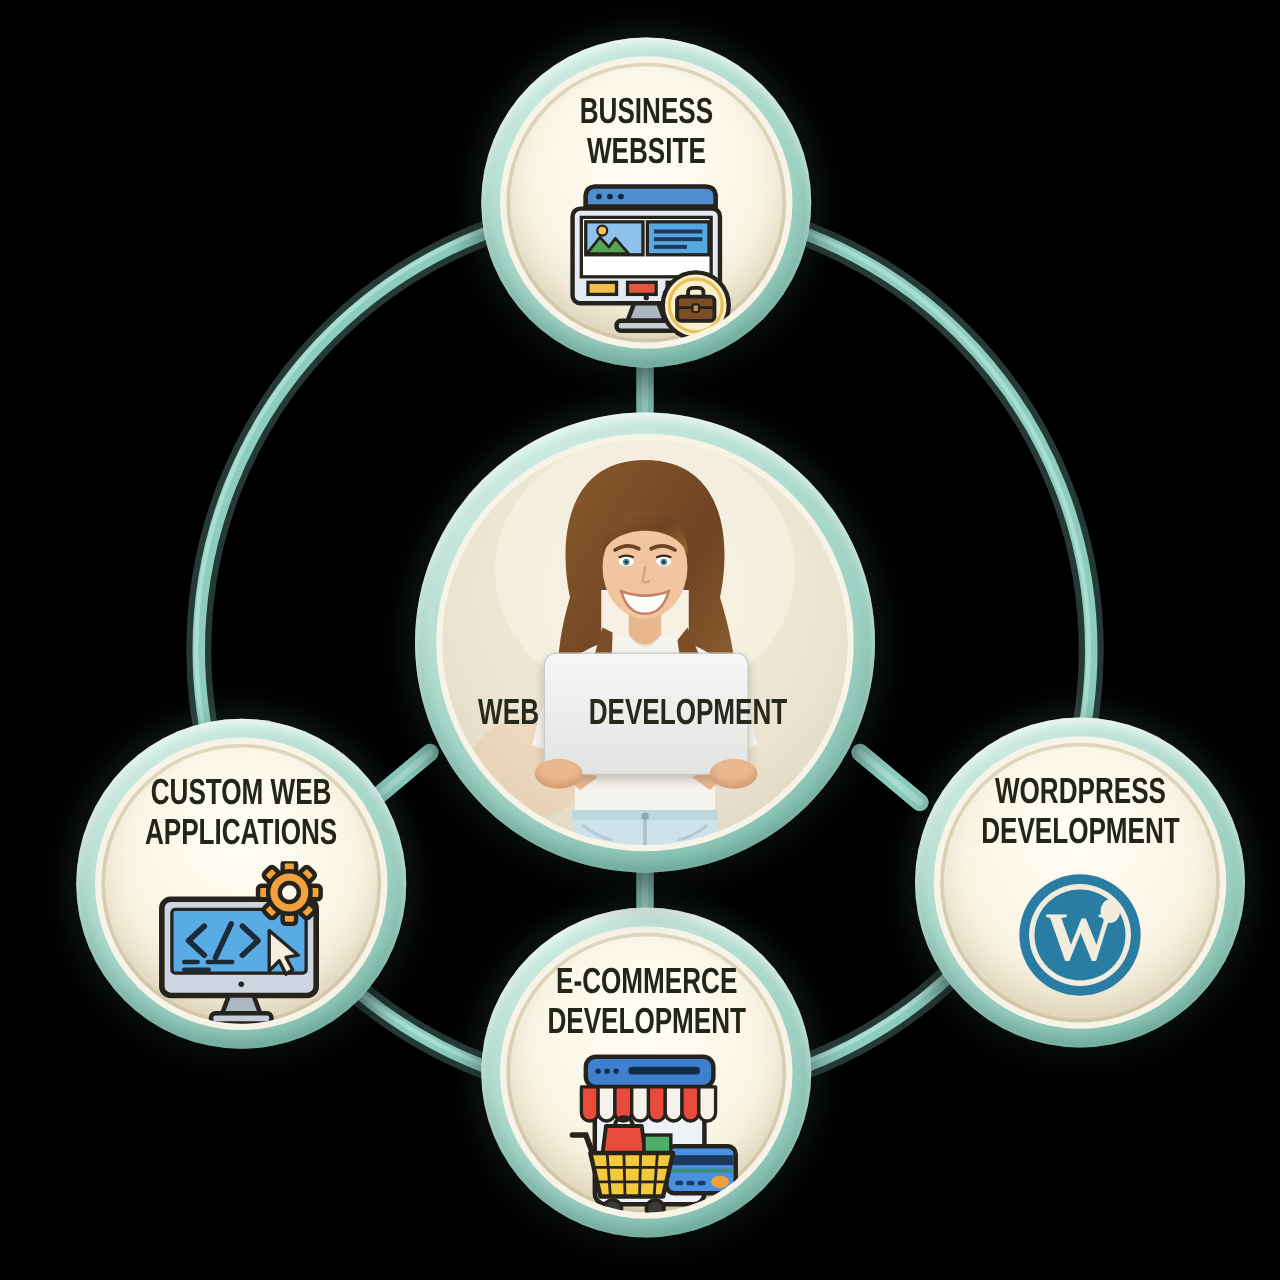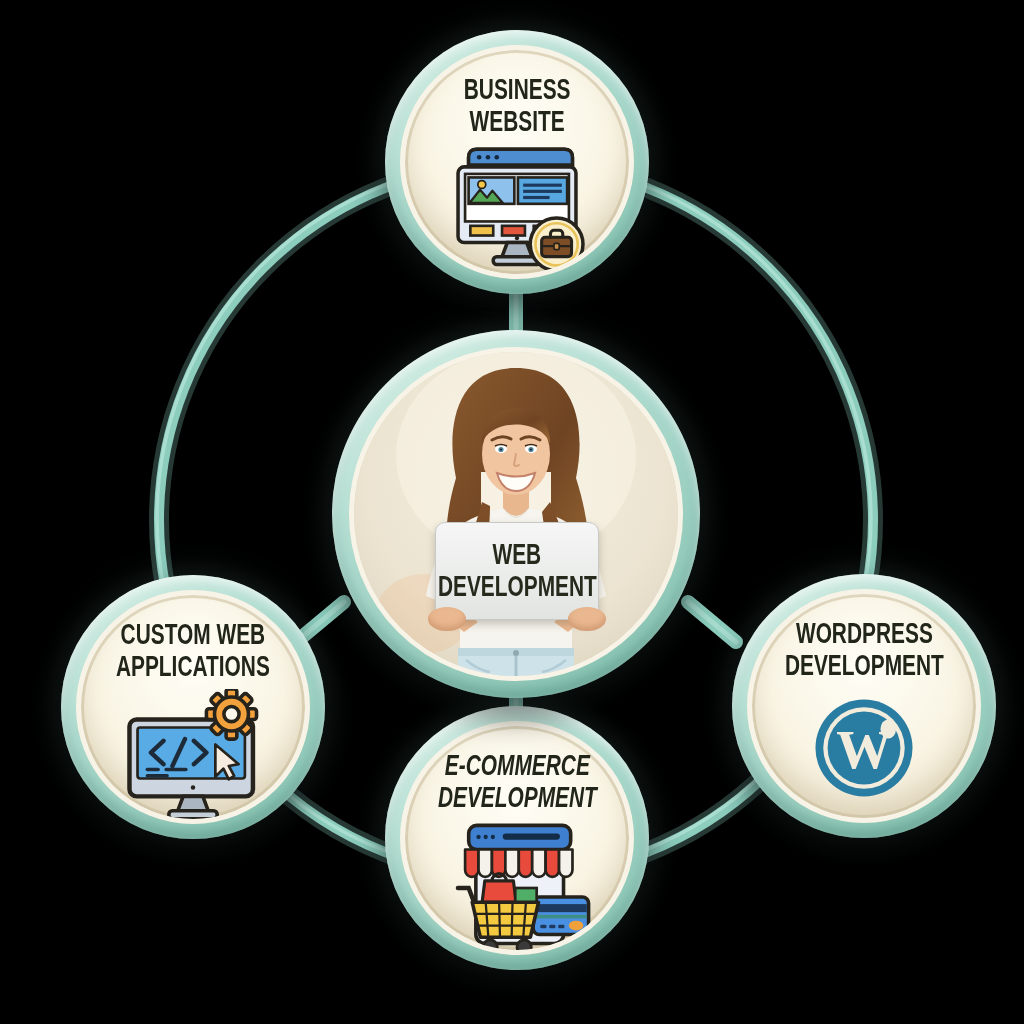--- a/index.html
+++ b/index.html
@@ -38,21 +38,21 @@
   }
   .icon{margin-top:6px;flex:0 0 auto;}
   .wp-icon{margin-top:14px;}
   
   .hub-art{position:absolute;left:0;top:0;width:100%;height:100%;}
   .laptop{
     position:absolute;left:81px;top:170px;width:162px;height:96px;
     background:linear-gradient(180deg,#f5f6f5 0%,#e2e4e2 100%);
     border:1px solid #c6c9c6;border-radius:10px;
     box-shadow:0 4px 8px rgba(90,80,60,.3);
-    display:flex;flex-direction:column;align-items:center;justify-content:center;
+    display:flex;align-items:center;justify-content:center;
   }
   .laptop .lbl{color:#262a1c;}
   .hand{
     position:absolute;width:38px;height:24px;border-radius:50%;
     background:#eab890;bottom:-12px;
     box-shadow:inset 0 -4px 6px rgba(180,120,80,.45);
   }
   .hand-left{left:-8px;}
   .hand-right{right:-8px;}
 </style>
@@ -166,21 +166,21 @@
       <svg class="icon wp-icon" width="104" height="104" viewBox="0 0 120 120">
         <circle cx="60" cy="60" r="56" fill="#2a7da2"></circle>
         <circle cx="60" cy="60" r="47" fill="#f2ecdc"></circle>
         <circle cx="60" cy="60" r="42" fill="#2a7da2"></circle>
         <ellipse cx="88" cy="38" rx="9" ry="11" fill="#f2ecdc"></ellipse>
         <text x="60" y="83" text-anchor="middle" font-family="Liberation Serif, serif" font-weight="bold" font-size="64" fill="#f2ecdc">W</text>
       </svg>
     </div>
   </div>
 
-  <div class="node" style="left:385px;top:706px;width:264px;height:264px;font-style:italic;">
+  <div class="node" style="left:385px;top:726px;width:264px;height:264px;">
     <div class="node-inner">
       <div class="labels">
         <div class="lbl">E-COMMERCE</div>
         <div class="lbl">DEVELOPMENT</div>
       </div>
       <svg class="icon" width="158" height="136" viewBox="0 0 176 152">
         <rect x="42" y="26" width="98" height="112" rx="10" fill="#eef2f8" stroke="#26221c" stroke-width="4"></rect>
         <rect x="34" y="6" width="114" height="27" rx="9" fill="#3f7fd0" stroke="#26221c" stroke-width="4"></rect>
         <circle cx="45" cy="19" r="2.4" fill="#132c47"></circle>
           <circle cx="53" cy="19" r="2.4" fill="#132c47"></circle>

